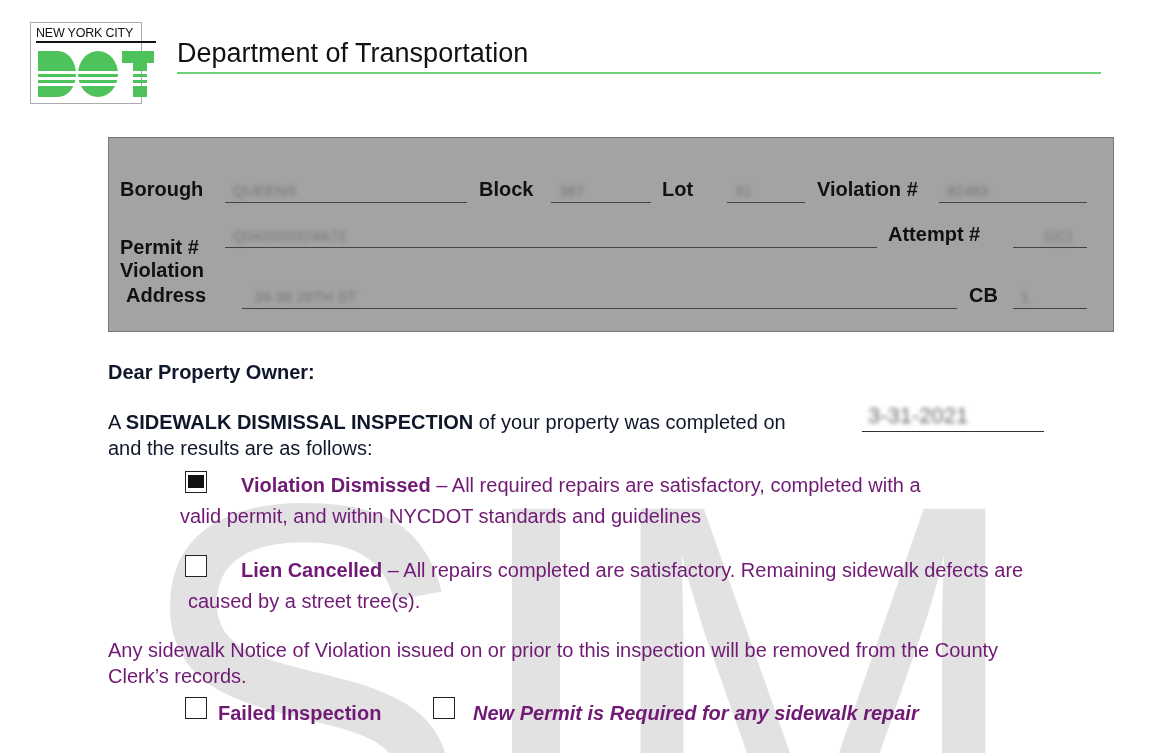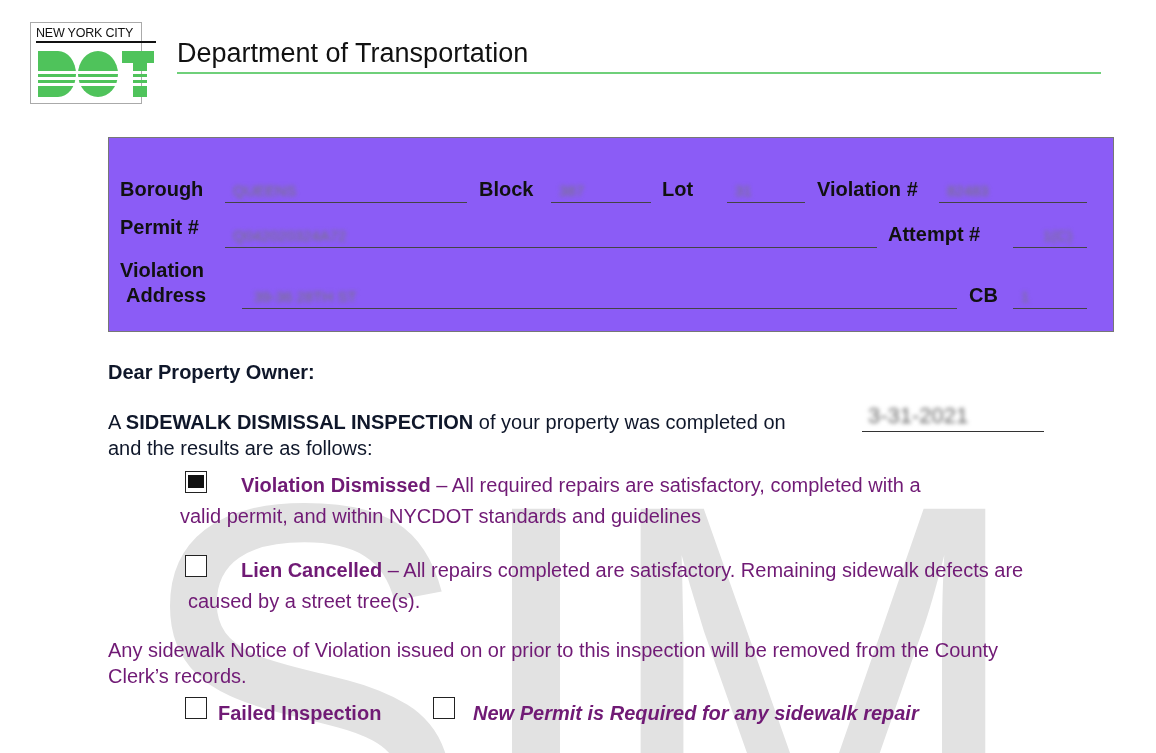--- a/index.html
+++ b/index.html
@@ -37,21 +37,21 @@
   .header-line {
     position: absolute; left: 177px; top: 72px; width: 924px; height: 2px; background: #6fd07a;
   }
   .commissioner {
     position: absolute; right: 55px; top: 80px; font-size: 19px; color: #1a1a1a; z-index: 1;
   }
 
   
   .info-box {
     position: absolute; left: 108px; top: 137px; width: 1006px; height: 195px;
-    background: #8b5cf6; border: 1px solid #777; box-sizing: border-box; z-index: 1;
+    background: #a3a3a3; border: 1px solid #777; box-sizing: border-box; z-index: 1;
   }
   .lbl { position: absolute; font-weight: bold; font-size: 20px; color: #111; white-space: nowrap; }
   .fld { position: absolute; border-bottom: 1.5px solid #444; height: 24px; }
   .fld .val {
     position: absolute; left: 8px; bottom: 3px; font-size: 15px; color: #777;
     filter: blur(2.2px); white-space: nowrap;
   }
 
   
   .body-text { position: absolute; z-index: 2; font-size: 20px; color: #0f172a; }
@@ -125,21 +125,21 @@
     <div class="lbl" style="left:553px; top:40px;">Lot</div>
     <div class="fld" style="left:618px; top:40px; width:78px;">
       <span class="val">31</span>
     </div>
 
     <div class="lbl" style="left:708px; top:40px;">Violation #</div>
     <div class="fld" style="left:830px; top:40px; width:148px;">
       <span class="val">82483</span>
     </div>
 
-    <div class="lbl" style="left:11px; top:78px;">Permit #</div>
+    <div class="lbl" style="left:11px; top:98px;">Permit #</div>
     <div class="fld" style="left:116px; top:85px; width:652px;">
       <span class="val">Q042020324A72</span>
     </div>
 
     <div class="lbl" style="left:779px; top:85px;">Attempt #</div>
     <div class="fld" style="left:904px; top:85px; width:74px;">
       <span class="val" style="left:30px;">1(C)</span>
     </div>
 
     <div class="lbl" style="left:11px; top:121px;">Violation</div>

